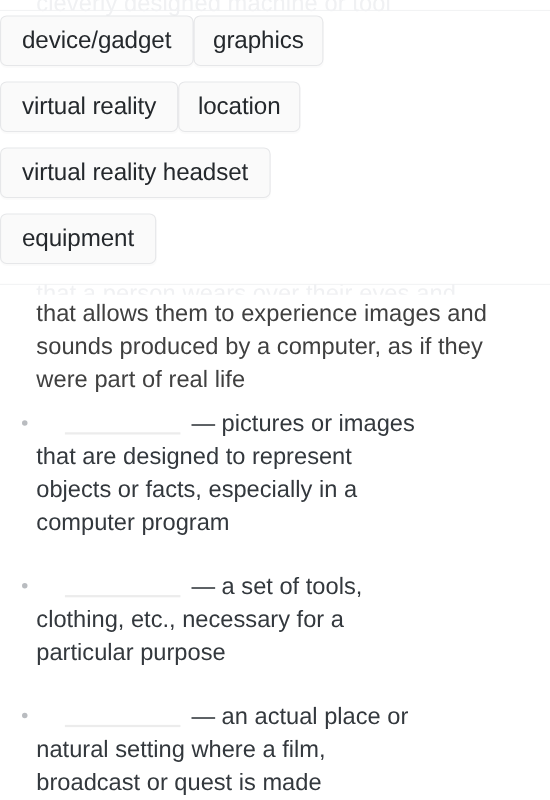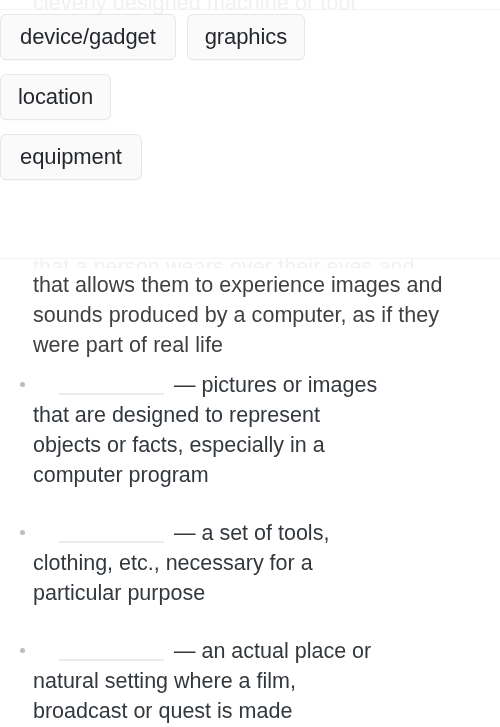--- a/index.html
+++ b/index.html
@@ -76,21 +76,21 @@
     background: #fafafa;
     border: 1px solid #e6e7e9;
     border-radius: 6px;
     font-size: 22px;
     line-height: 1;
     color: #24282c;
     letter-spacing: -0.1px;
     white-space: nowrap;
     box-shadow: 0 1px 1px rgba(0,0,0,0.018);
   }
-  .chip + .chip { margin-left: 11px; }
+  .chip + .chip { }
   .chip.first-col { margin-left: 0px; padding-left: 19px; padding-right: 19px; }
 
   
   .body-text {
     position: absolute;
     left: 33px;
     top: 270px;
     width: 440px;
     font-size: 21.5px;
     line-height: 30px;
@@ -144,21 +144,25 @@
   <div class="ghost-line ghost-top">cleverly designed machine or tool</div>
   <div class="ghost-line ghost-mid">that a person wears over their eyes and</div>
 </div>
 
 <div class="chip-area">
   <div class="chip-row">
     <span class="chip first-col">device/gadget</span>
     <span class="chip">graphics</span>
   </div>
   <div class="chip-row">
+    <span class="chip first-col">virtual reality</span>
     <span class="chip">location</span>
+  </div>
+  <div class="chip-row">
+    <span class="chip first-col">virtual reality headset</span>
   </div>
   <div class="chip-row">
     <span class="chip first-col">equipment</span>
   </div>
 </div>
 
 <div class="body-text">that allows them to experience images and sounds produced by a computer, as if they were part of real life</div>
 
 <div class="def-list">
 

